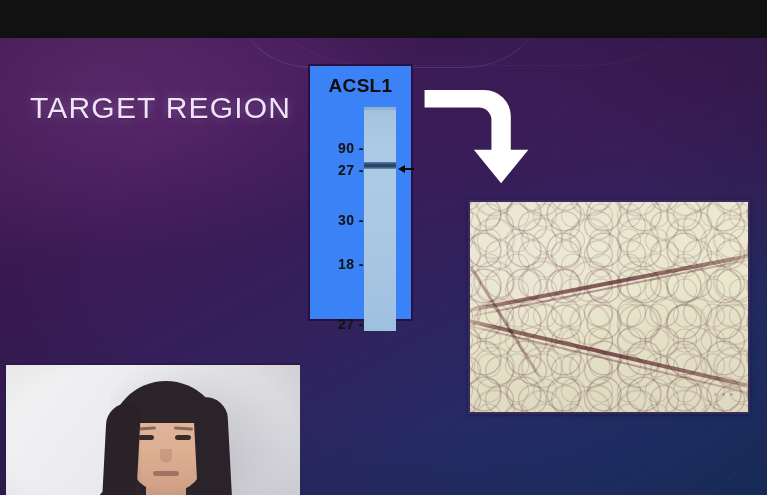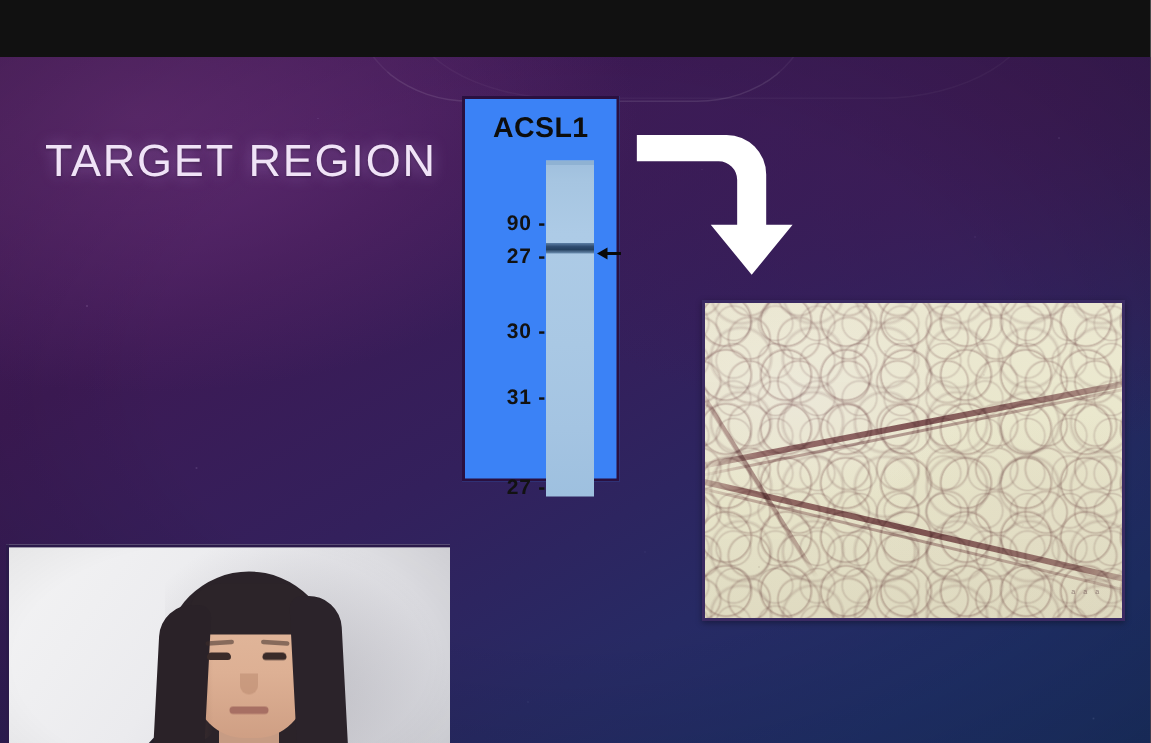--- a/index.html
+++ b/index.html
@@ -404,21 +404,21 @@
 
   <div class="title">TARGET REGION</div>
 
   <div class="blot-panel">
     <div class="blot-title">ACSL1</div>
 
     <div class="ladder">
       <div class="mw" style="top:36px">90 -</div>
       <div class="mw" style="top:58px">27 -</div>
       <div class="mw" style="top:108px">30 -</div>
-      <div class="mw" style="top:152px">31 -</div>
+      <div class="mw" style="top:152px">18 -</div>
       <div class="mw" style="top:212px">27 -</div>
     </div>
 
     <div class="lane">
       <div class="lane-topedge"></div>
       <div class="band"></div>
     </div>
 
     <div class="band-arrow">
       <div class="shaft"></div>

